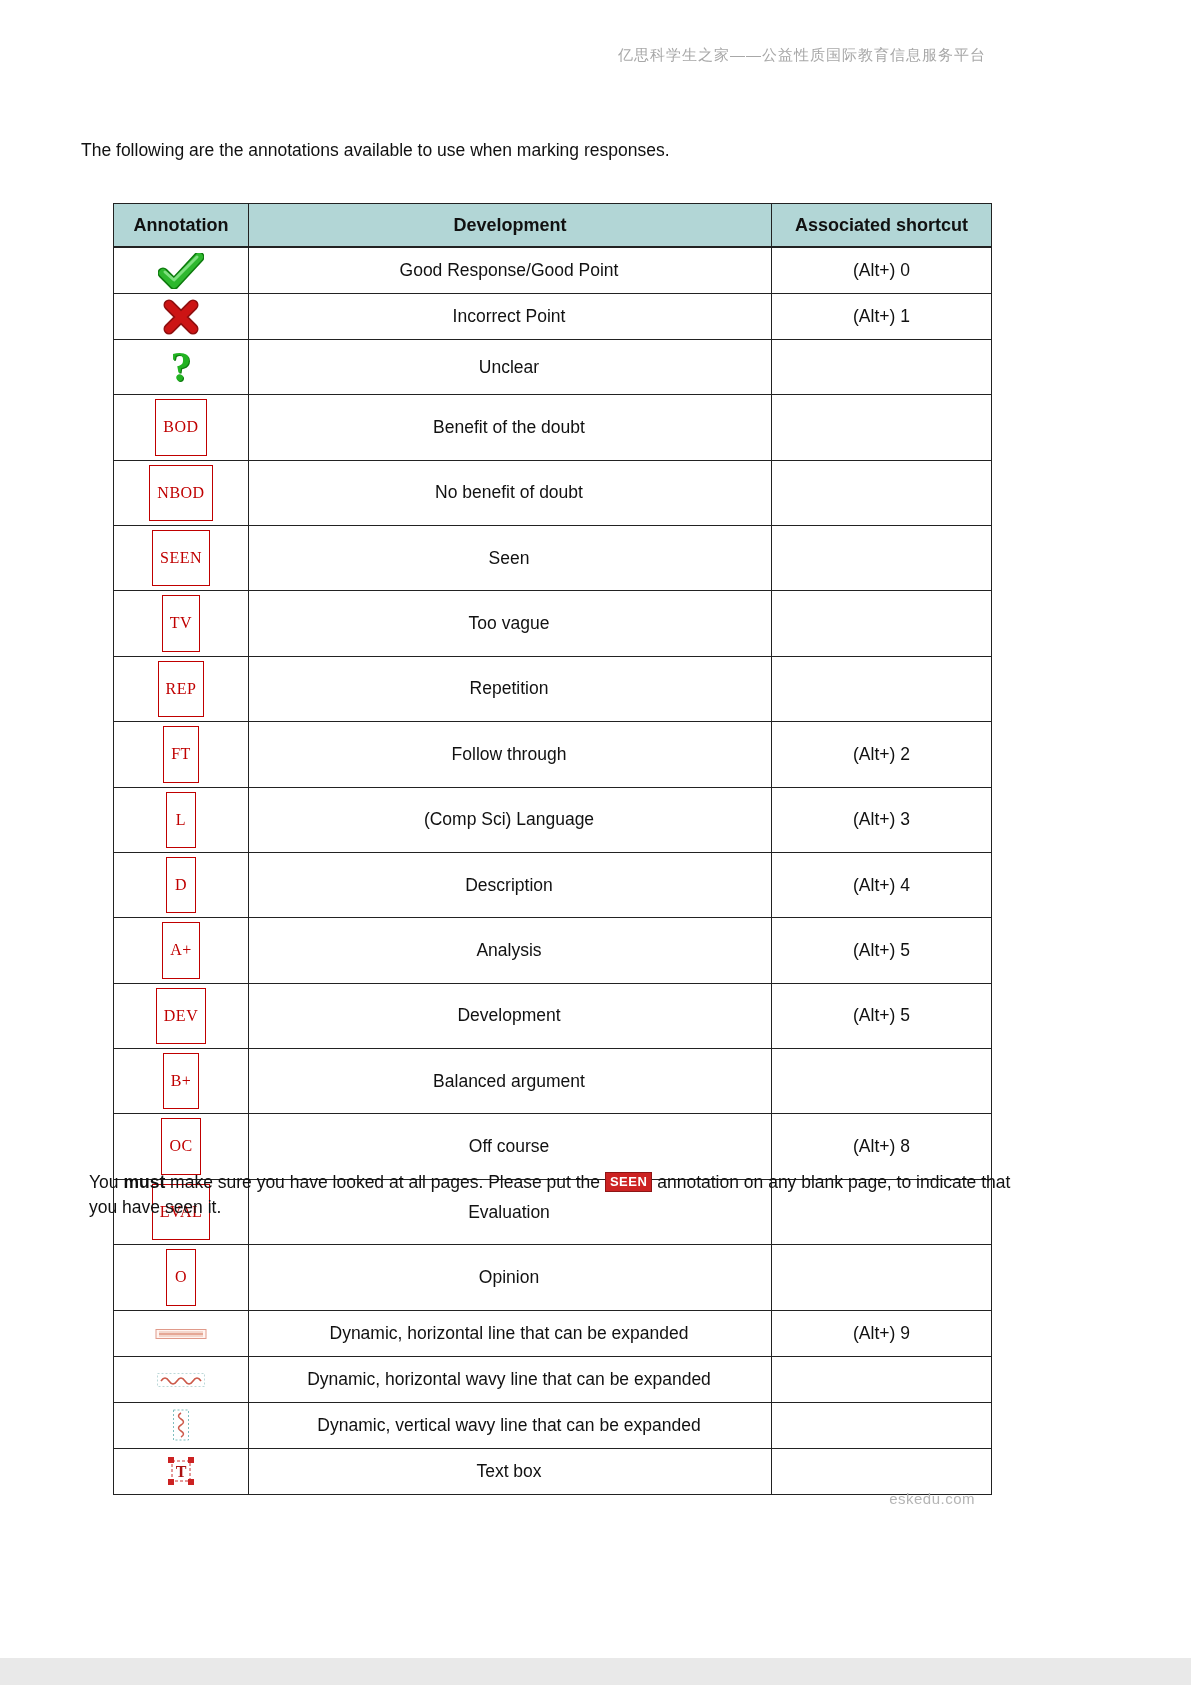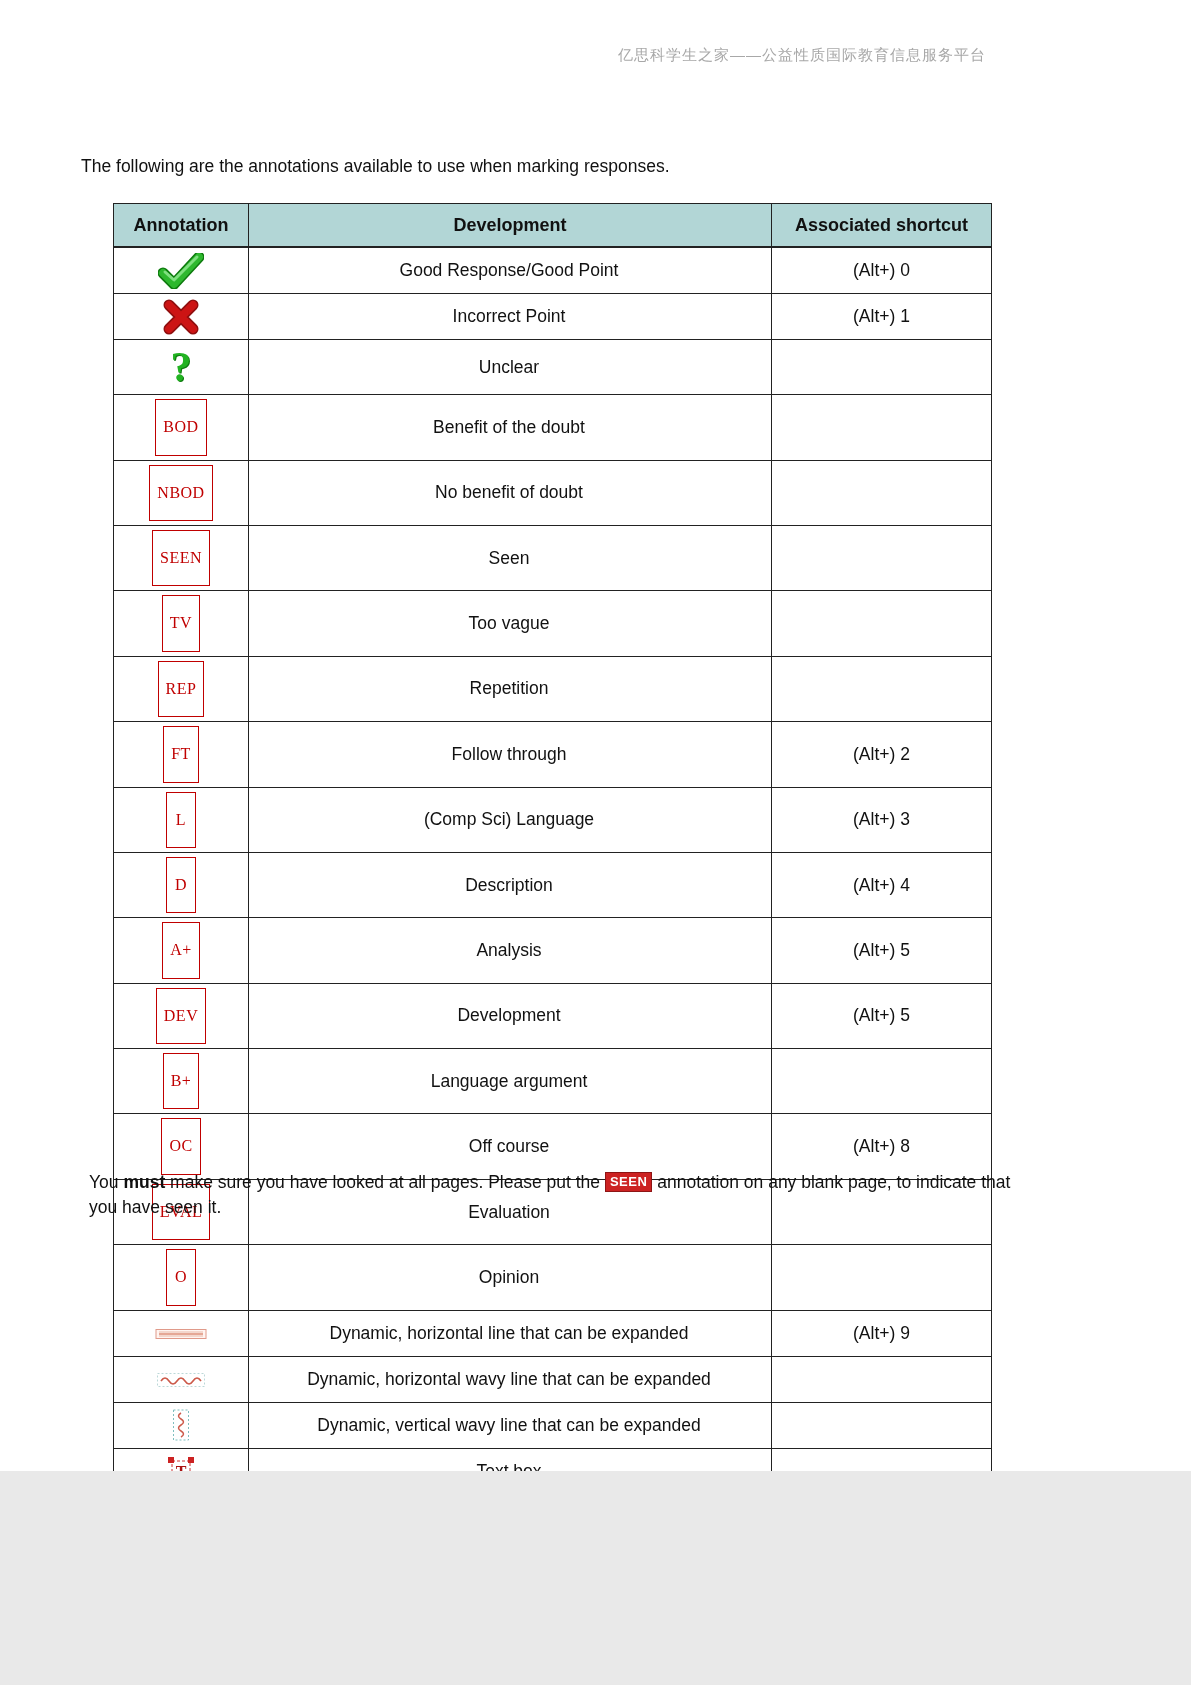--- a/index.html
+++ b/index.html
@@ -1,30 +1,30 @@
 <!DOCTYPE html>
 <html style="--header-bg: #b2d6d6; --badge-red: #c00000;"><head>
 <meta charset="utf-8">
 <style>
   html,body{margin:0;padding:0;background:#e9e9e9;}
   .page{
     position:relative;
-    width:1191px;height:1471px;
+    width:1191px;height:1658px;
     background:#ffffff;
     font-family:"Liberation Sans", sans-serif;
     color:#111;
     overflow:hidden;
     margin:0 auto;
   }
   .site-header{
     position:absolute;top:46px;right:205px;
     font-size:15px;color:#a8a8a8;letter-spacing:1px;
   }
   .intro{
-    position:absolute;top:156px;left:81px;margin:0;
+    position:absolute;top:140px;left:81px;margin:0;
     font-size:17.5px;color:#111;
   }
   table.anno-table{
     position:absolute;top:203px;left:113px;
     width:878px;border-collapse:collapse;table-layout:fixed;
     font-size:17.5px;
   }
   .anno-table th,.anno-table td{
     border:1px solid #222;
     vertical-align:middle;
@@ -162,21 +162,21 @@
           <td class="expl">Analysis</td>
           <td class="cut">(Alt+) 5</td>
         </tr>
         <tr>
           <td class="anno"><span class="badge">DEV</span></td>
           <td class="expl">Development</td>
           <td class="cut">(Alt+) 5</td>
         </tr>
         <tr>
           <td class="anno"><span class="badge">B+</span></td>
-          <td class="expl">Language argument</td>
+          <td class="expl">Balanced argument</td>
           <td class="cut"></td>
         </tr>
         <tr>
           <td class="anno"><span class="badge">OC</span></td>
           <td class="expl">Off course</td>
           <td class="cut">(Alt+) 8</td>
         </tr>
         <tr>
           <td class="anno"><span class="badge">EVAL</span></td>
           <td class="expl">Evaluation</td>

